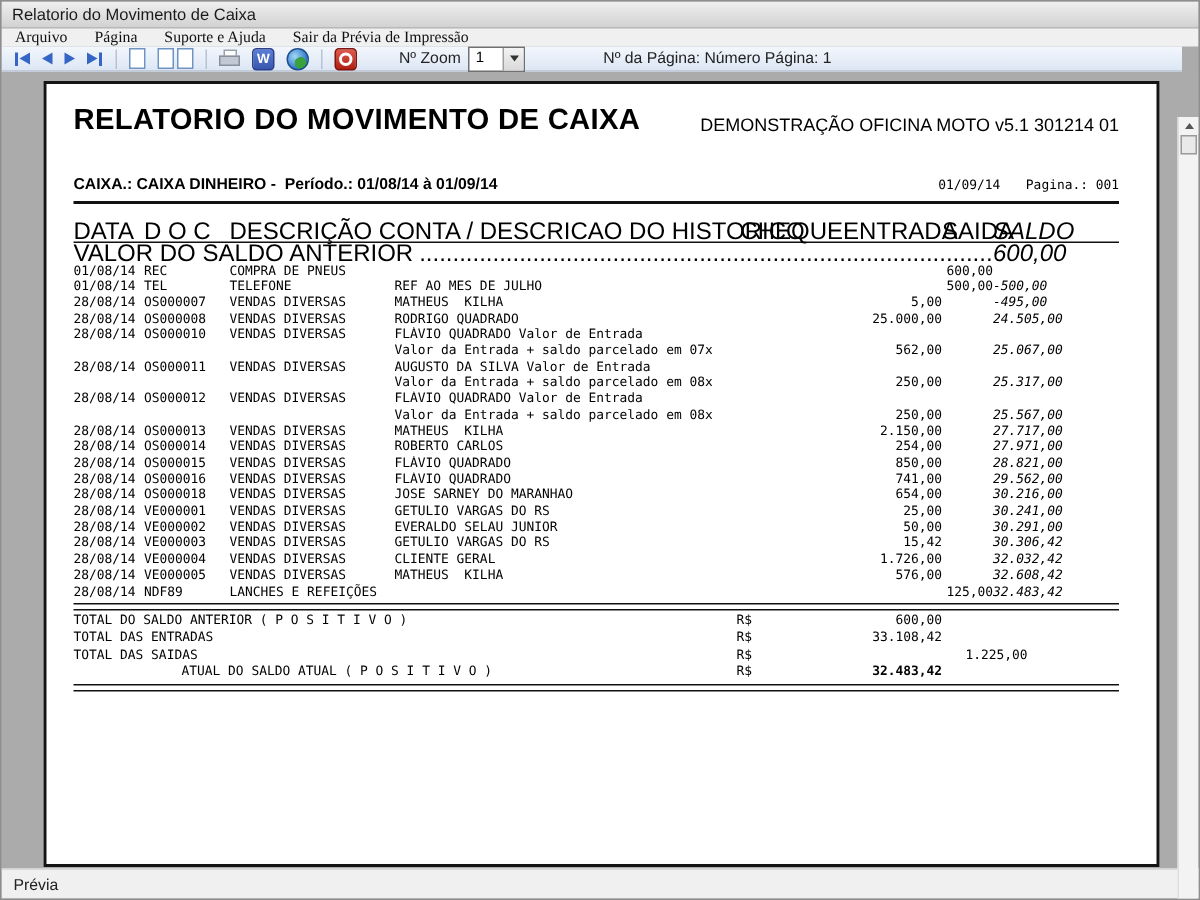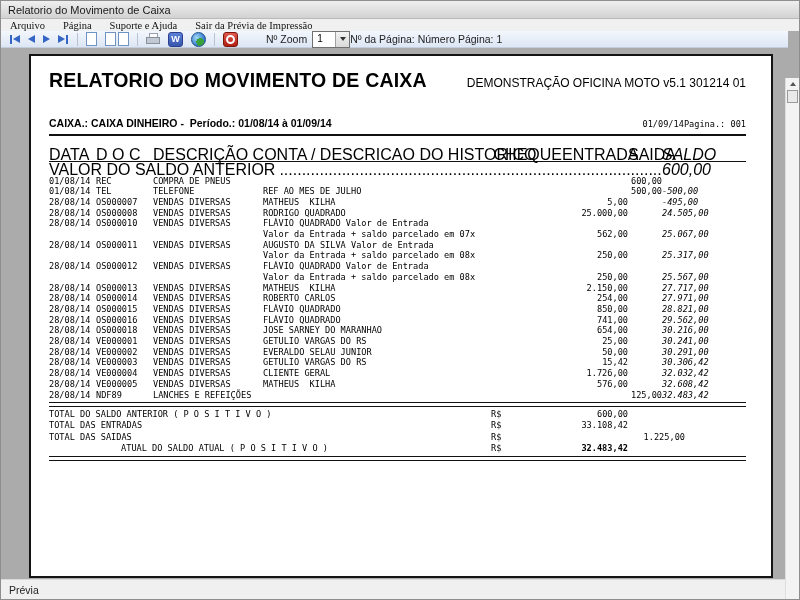--- a/index.html
+++ b/index.html
@@ -45,38 +45,38 @@
   .redicon{width:13px;height:13px;border:1px solid #7e150c;border-radius:3px;
            background:linear-gradient(#e05a4e,#b01f12);display:flex;align-items:center;justify-content:center;}
   .redicon .ring{width:5px;height:5px;border:2px solid #fff;border-radius:50%;}
   .tlabel{font-size:10.5px;color:#222;margin:0 5px 0 24px;}
   .zoomsel{width:36px;height:15px;background:#fff;border:1px solid #707070;display:flex;align-items:stretch;}
   .zoomsel .val{flex:1;font-size:10px;padding:1px 0 0 4px;}
   .zoomsel .drop{width:13px;background:linear-gradient(#f3f3f3,#d9d9d9);border-left:1px solid #a0a0a0;
                  display:flex;align-items:center;justify-content:center;}
   .caret{width:0;height:0;border-left:3px solid transparent;border-right:3px solid transparent;
          border-top:4px solid #333;}
-  .pagelabel{font-size:10.5px;color:#222;text-align:right;}
+  .pagelabel{font-size:10.5px;color:#222;margin-left:52px;text-align:right;}
   
   .content{position:relative;height:533px;background:#ababab;}
   .vscroll{position:absolute;top:30px;right:0;width:13px;height:550px;background:#f3f3f3;
            border-left:1px solid #dedede;z-index:5;}
   .vscroll .up{height:11px;display:flex;align-items:center;justify-content:center;background:#f3f3f3;}
   .vscroll .up .tri-up{width:0;height:0;border-left:3px solid transparent;border-right:3px solid transparent;
            border-bottom:4px solid #555;}
   .vscroll .thumb{height:13px;margin:1px 1px;background:#e9e9e9;border:1px solid #9a9a9a;box-sizing:border-box;}
   
   .page{position:absolute;left:28px;top:6px;width:744px;height:524px;background:#fff;
         border:2px solid #141414;box-sizing:border-box;padding:0 25px 0 18px;color:#000;}
   .r-title-row{display:flex;justify-content:space-between;align-items:flex-end;margin-top:13px;}
   .r-title{font-size:19.5px;font-weight:bold;letter-spacing:.2px;}
   .r-company{font-size:12px;padding-bottom:2px;text-align:center;}
   .r-sub-row{display:flex;justify-content:space-between;align-items:flex-end;margin-top:9px;white-space:pre;}
   .r-sub{font-size:10.5px;font-weight:bold;margin-top:16px;}
-  .r-pageinfo{font-family:"DejaVu Sans Mono",monospace;font-size:8.6px;display:flex;}
+  .r-pageinfo{font-family:"DejaVu Sans Mono",monospace;font-size:8.6px;display:flex;gap:17px;}
   .rule2{border-top:2px solid #111;margin-top:5px;}
   .rule1{border-top:1px solid #111;}
   .mono, .trow, .total-row{font-family:"DejaVu Sans Mono",monospace;font-size:8.6px;}
   .thead{display:flex;white-space:pre;line-height:13px;margin-top:12px;}
   .trow{display:flex;white-space:pre;line-height:10.7px;}
   .c-date{width:47px;}.c-doc{width:57px;}.c-conta{width:110px;}.c-hist{flex:1;overflow:hidden;}
   .c-cheque{width:76px;text-align:right;}.c-ent{width:66px;text-align:right;}
   .c-sai{width:34px;text-align:right;}.c-sal{width:84px;text-align:left;font-style:italic;}
   .c-desc{width:333px;}
   .leader{display:flex;white-space:pre;line-height:11.5px;margin-top:2px;}

